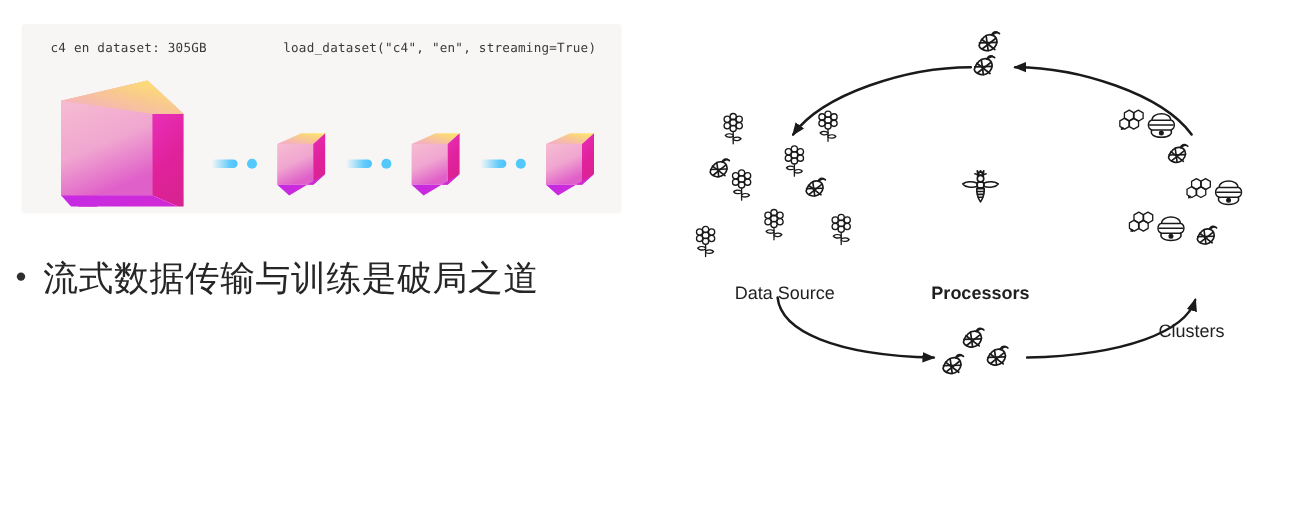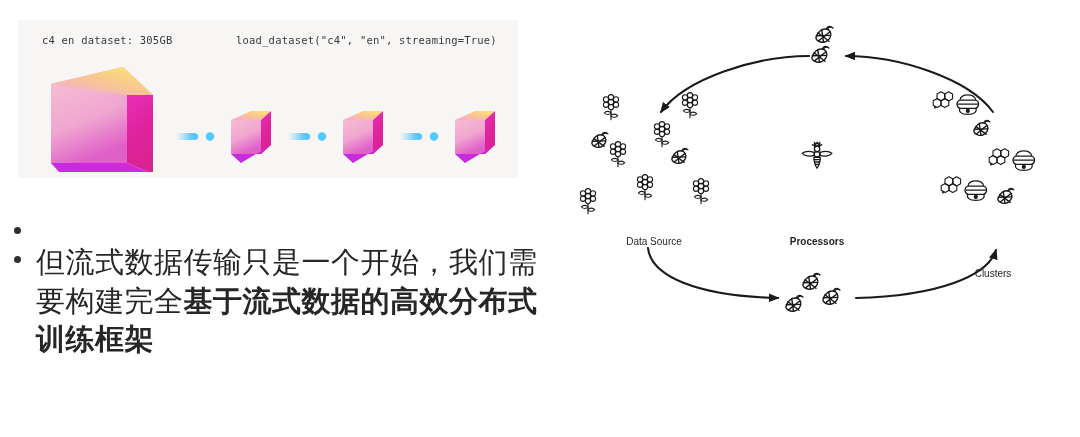--- a/index.html
+++ b/index.html
@@ -49,21 +49,21 @@
     font-size:29px;line-height:1.33;color:#262626;
     letter-spacing:.5px;
   }
   .bullet-text b{font-weight:bold;}
 
   
   .diagram{position:absolute;left:556px;top:8px;width:524px;height:330px;}
   .diagram svg{display:block;}
 
   .lbl{
-    position:absolute;font-size:10px;color:#1f1f1f;
+    position:absolute;font-size:15px;color:#1f1f1f;
     font-family:"Liberation Sans","DejaVu Sans",sans-serif;
     white-space:nowrap;transform:translateX(-50%);
   }
 </style>
 </head>
 <body>
 
 <div class="slide">
 
   <div class="left-col">
@@ -158,28 +158,25 @@
             <polygon points="437,92 467,92 477,83 447,101" fill="url(#botFace)"></polygon>
           </g>
         </svg>
       </div>
     </div>
 
     <div class="bullets">
 
       <div class="bullet">
         <div class="bullet-marker"><span></span></div>
-      </div>
-
-      <div class="bullet">
-        <div class="bullet-marker"><span></span></div>
         <div class="bullet-text">
-          <span>但流式数据传输只是一个开始，我们需要构建完全</span><b>基于流式数据的高效分布式训练框架</b>
+          <span>流式数据传输与训练是破局之道</span>
         </div>
       </div>
+
 
     </div>
   </div>
 
   <div class="diagram">
     <svg width="524" height="330" viewBox="0 0 524 330">
       <defs>
         <marker id="ah" viewBox="0 0 10 10" refX="8.5" refY="5" markerWidth="5.2" markerHeight="5.2" orient="auto-start-reverse">
           <path d="M0,1 L10,5 L0,9 z" fill="#1a1a1a"></path>
         </marker>

